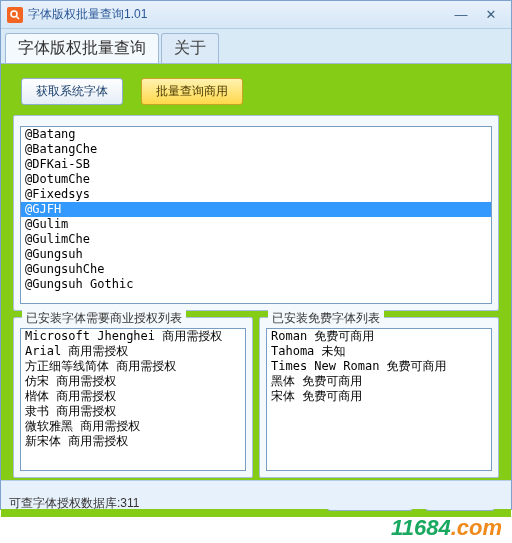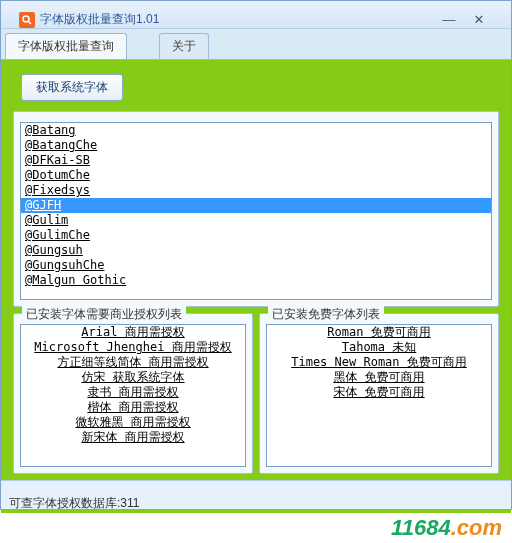--- a/index.html
+++ b/index.html
@@ -15,22 +15,22 @@
   width: 512px;
   height: 510px;
   background: #cde6f7;
   border: 1px solid #7da2ce;
   position: relative;
 }
 .titlebar {
   height: 28px;
   background: linear-gradient(#e8f1fb, #d6e7f7);
   display: flex;
-  align-items: flex-end;
-  padding: 0 18px;
+  align-items: center;
+  padding: 0 6px;
   border-bottom: 1px solid #b5cde4;
 }
 .titlebar .app-icon {
   width: 16px; height: 16px;
   background: #f26522;
   border-radius: 2px;
   margin-right: 5px;
   display: flex;
   align-items: center;
   justify-content: center;
@@ -51,25 +51,25 @@
   background: #d9eaf7;
   padding: 4px 4px 0 4px;
   border-bottom: 1px solid #9fb9d6;
 }
 .tab {
   padding: 4px 12px;
   border: 1px solid #9fb9d6;
   border-bottom: none;
   background: #f4f9fd;
   margin-right: 2px;
-  font-size: 12px;
+  font-size: 16px;
   color: #333;
   border-radius: 3px 3px 0 0;
 }
-.tab.inactive { background: #dbeaf6; color: #444; margin-left: 30px; }
+.tab.inactive { background: #dbeaf6; color: #444; }
 .content {
   background: #84cc16;
   padding: 10px 8px 6px 8px;
   height: calc(100% - 28px - 27px);
   display: flex;
   flex-direction: column;
 }
 .btnrow {
   display: flex;
   gap: 18px;
@@ -113,40 +113,39 @@
   overflow-y: scroll;
   flex: 1;
   font-family: SimSun, monospace;
   font-size: 12px;
   line-height: 15px;
 }
 .listbox .item {
   padding: 0 4px;
   white-space: nowrap;
   color: #000;
-  text-decoration: underline;
 }
 .listbox .item.selected {
   background: #3399ff;
   color: #fff;
 }
 .listbox::-webkit-scrollbar { width: 16px; }
 .listbox::-webkit-scrollbar-track { background: #e9edf2; border-left: 1px solid #c8d2de; }
 .listbox::-webkit-scrollbar-thumb { background: #c4cdd8; border: 1px solid #9aa7b6; border-radius: 2px; }
 .listbox::-webkit-scrollbar-button {
   height: 16px; background: #e3e9f0; border: 1px solid #b2bfce;
 }
 .group-all { flex: 0 0 196px; }
 .cols {
   display: flex;
   gap: 6px;
   flex: 1;
   margin: 0 4px;
 }
-.cols .groupbox { flex: 1; margin: 0; text-align: center; }
+.cols .groupbox { flex: 1; margin: 0; }
 .footer-btns {
   display: flex;
   justify-content: flex-end;
   gap: 12px;
   padding: 6px 8px 0 8px;
 }
 .footer-btns .btn { padding: 4px 18px; }
 .footer-btns .btn:last-child { width: 70px; overflow: hidden; text-align: left; }
 .statusbar {
   position: absolute;
@@ -190,48 +189,49 @@
   </div>
 
   <div class="tabs">
     <div class="tab">字体版权批量查询</div>
     <div class="tab inactive">关于</div>
   </div>
 
   <div class="content">
     <div class="btnrow">
       <div class="btn">获取系统字体</div>
+      <div class="btn yellow">批量查询商用</div>
     </div>
 
     <div class="groupbox group-all">
       <div class="listbox" id="list-all">
           <div class="item">@Batang</div>
           <div class="item">@BatangChe</div>
           <div class="item">@DFKai-SB</div>
           <div class="item">@DotumChe</div>
           <div class="item">@Fixedsys</div>
           <div class="item selected">@GJFH</div>
           <div class="item">@Gulim</div>
           <div class="item">@GulimChe</div>
           <div class="item">@Gungsuh</div>
           <div class="item">@GungsuhChe</div>
-          <div class="item">@Malgun Gothic</div>
+          <div class="item">@Gungsuh Gothic</div>
         </div>
     </div>
 
     <div class="cols">
       <div class="groupbox">
         <div class="legend">已安装字体需要商业授权列表</div>
         <div class="listbox" id="list-need">
+            <div class="item">Microsoft Jhenghei 商用需授权</div>
             <div class="item">Arial 商用需授权</div>
-            <div class="item">Microsoft Jhenghei 商用需授权</div>
             <div class="item">方正细等线简体 商用需授权</div>
-            <div class="item">仿宋 获取系统字体</div>
+            <div class="item">仿宋 商用需授权</div>
+            <div class="item">楷体 商用需授权</div>
             <div class="item">隶书 商用需授权</div>
-            <div class="item">楷体 商用需授权</div>
             <div class="item">微软雅黑 商用需授权</div>
             <div class="item">新宋体 商用需授权</div>
           </div>
       </div>
       <div class="groupbox">
         <div class="legend">已安装免费字体列表</div>
         <div class="listbox" id="list-free">
             <div class="item">Roman 免费可商用</div>
             <div class="item">Tahoma 未知</div>
             <div class="item">Times New Roman 免费可商用</div>

